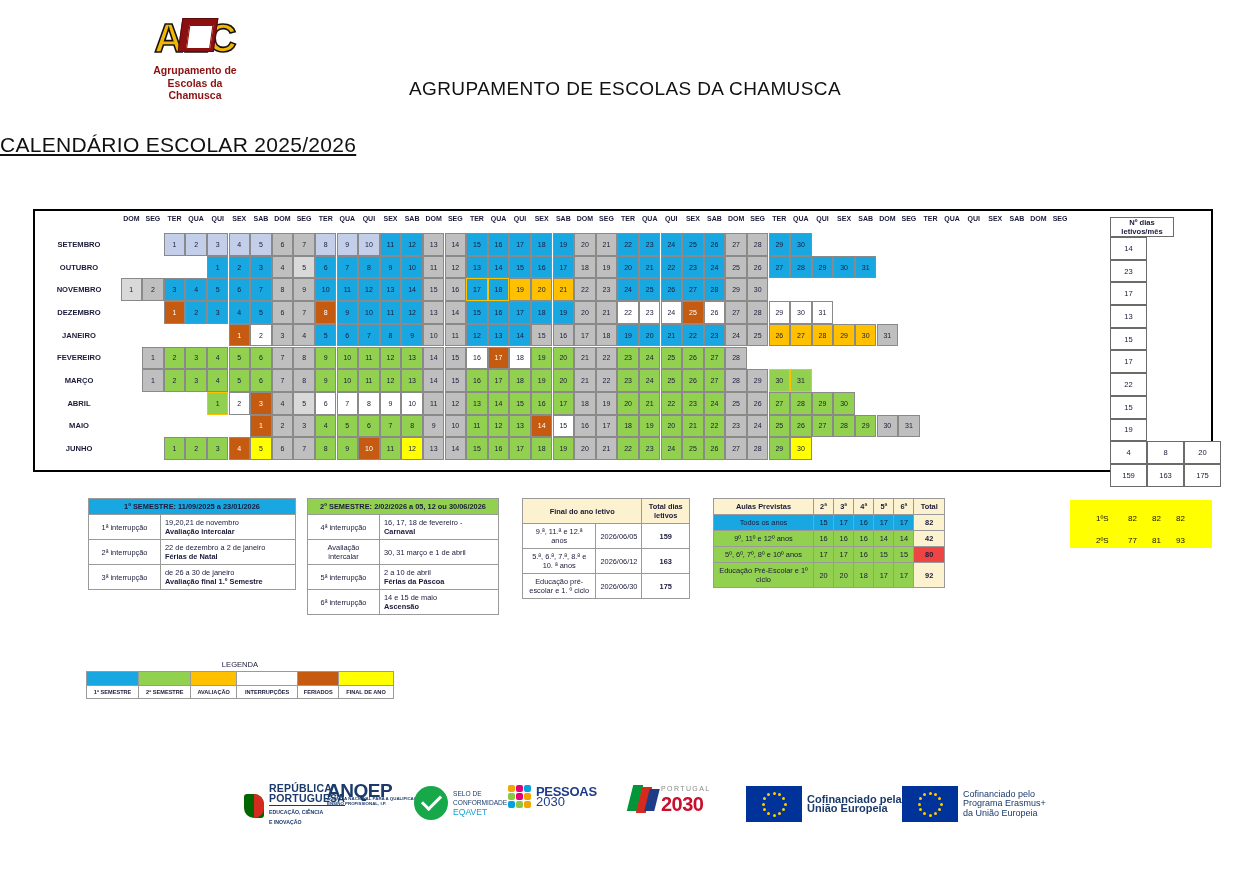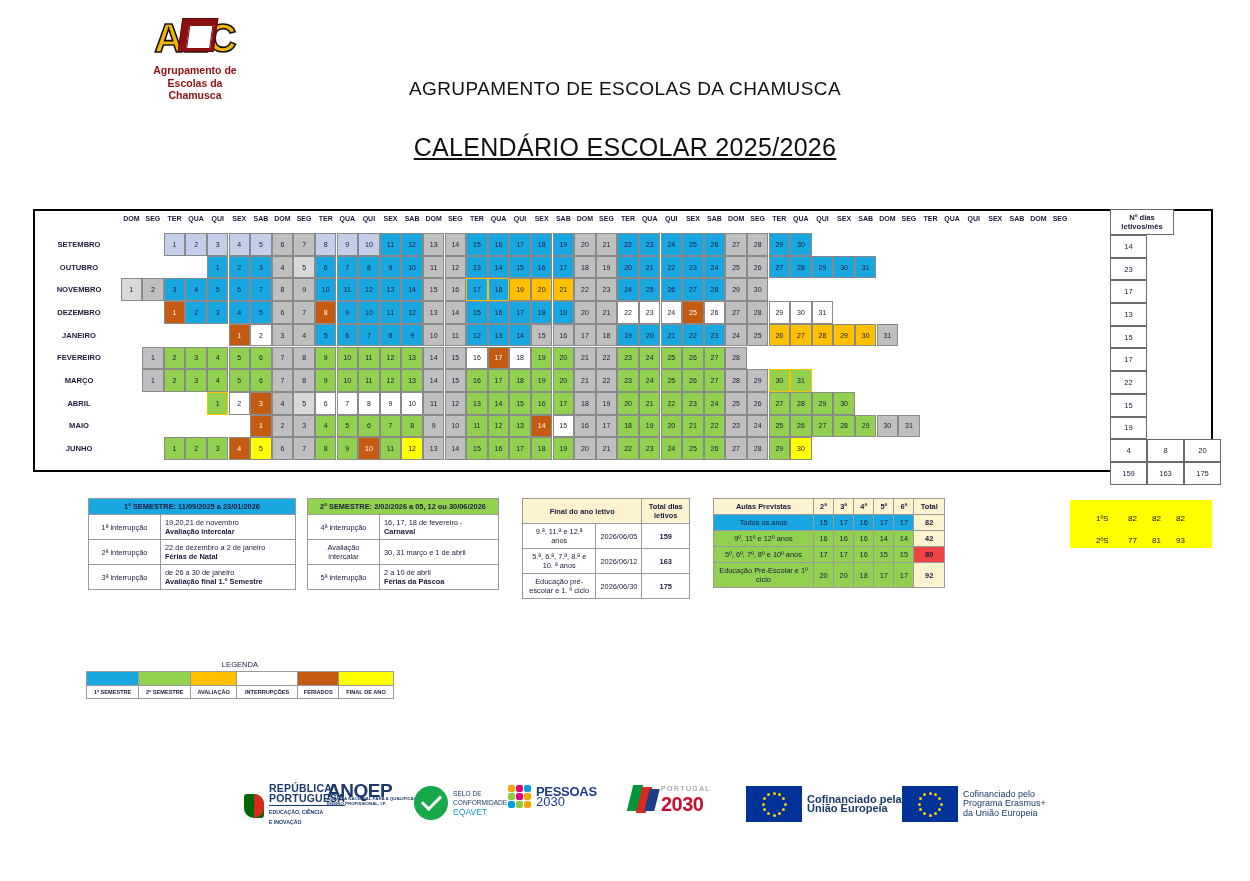--- a/index.html
+++ b/index.html
@@ -30,22 +30,22 @@
     content:""; position:absolute; left:7px; top:6px; width:22px; height:22px;
     background:#fff; border:1px solid #8C1010;
   }
   #logo-sub { color:#8C1010; font-weight:bold; font-size:10.5px; line-height:12.5px; margin-top:2px; }
 
   #school-name {
     position:absolute; left:0; right:0; top:78px; text-align:center;
     font-size:19px; letter-spacing:.4px; color:#111;
   }
   #main-title {
-    position:absolute; left:0; right:0; top:133px; text-align:center;
-    font-size:25px; color:#111; text-decoration:underline; letter-spacing:.3px;
+    position:absolute; left:0; right:0; top:133px; 
+    font-size:21px; color:#111; text-decoration:underline; letter-spacing:.3px;
   }
 
   
   #calendar-frame {
     position:absolute; left:33px; top:209px; width:1180px; height:263px;
     border:2px solid #000; background:#fff;
   }
   #cal-inner { position:relative; width:100%; height:100%; }
 
   .dow-head {
@@ -74,21 +74,21 @@
   .c-fim     { background:#FFFF00; }
   .b-aval    { border:1.6px solid #FFC000; }
 
   
   #days-col { position:absolute; left:1110px; top:209px; }
   .dc-cell {
     border:1px solid #6b6b6b; background:#fff;
     font-size:7.6px; font-weight:bold; color:#1a1a3a;
     display:flex; align-items:center; justify-content:center; text-align:center;
   }
-  #dc-head { width:64px; height:26px; }
+  #dc-head { width:64px; height:20px;margin-top:8px; }
   .dc-month { width:37px; height:22.7px; font-weight:normal; }
   .dc-tri { display:flex; }
   .dc-tri > div { width:37px; height:22.7px; border:1px solid #6b6b6b; background:#fff;
                   font-size:7.6px; display:flex; align-items:center; justify-content:center; color:#1a1a3a;}
 
   
   .info-tbl { position:absolute; border-collapse:collapse; background:#fff; }
   .info-tbl td, .info-tbl th {
     border:1px solid #9a9a9a; font-size:7.4px; color:#1a1a3a;
     padding:3px 4px; vertical-align:middle;
@@ -596,20 +596,27 @@
           <div>30, 31 março e 1 de abril</div>
         </td>
       </tr>
       <tr>
         <td>5ª interrupção</td>
         <td>
           <div>2 a 10 de abril</div>
           <div class="bold">Férias da Páscoa</div>
         </td>
       </tr>
+      <tr>
+        <td>6ª interrupção</td>
+        <td>
+          <div>14 e 15 de maio</div>
+          <div class="bold">Ascensão</div>
+        </td>
+      </tr>
     </tbody>
 </table>
 
 <table class="info-tbl" id="tbl-final">
   <thead>
       <tr>
     <th class="hdr-cream" colspan="2">Final do ano letivo</th>
     <th class="hdr-cream">Total dias letivos</th>
   </tr>
     </thead>

